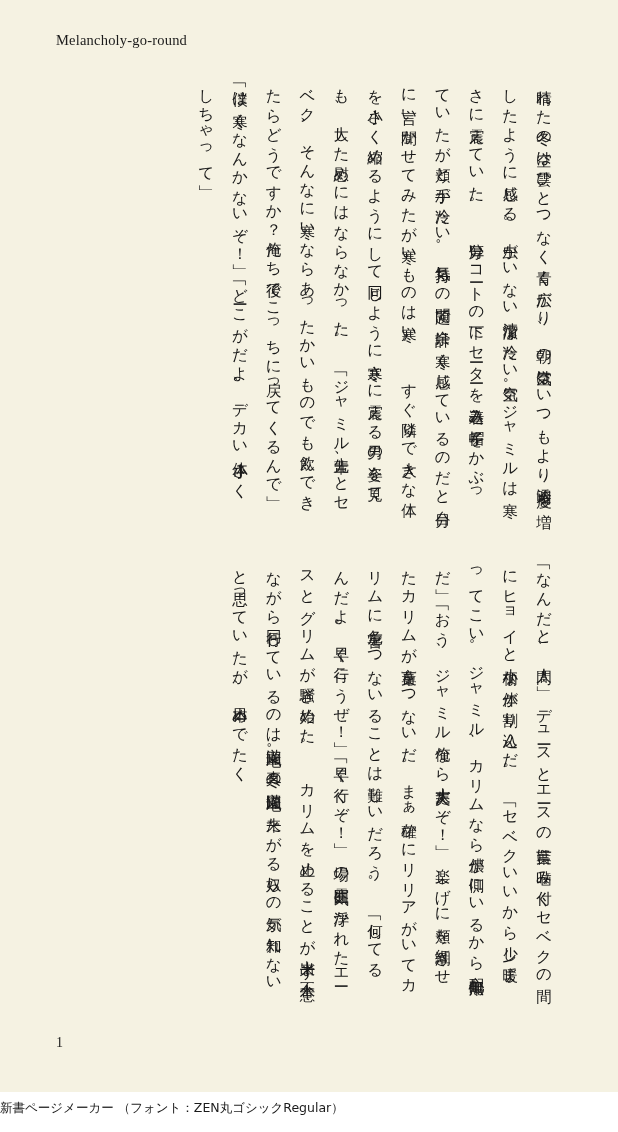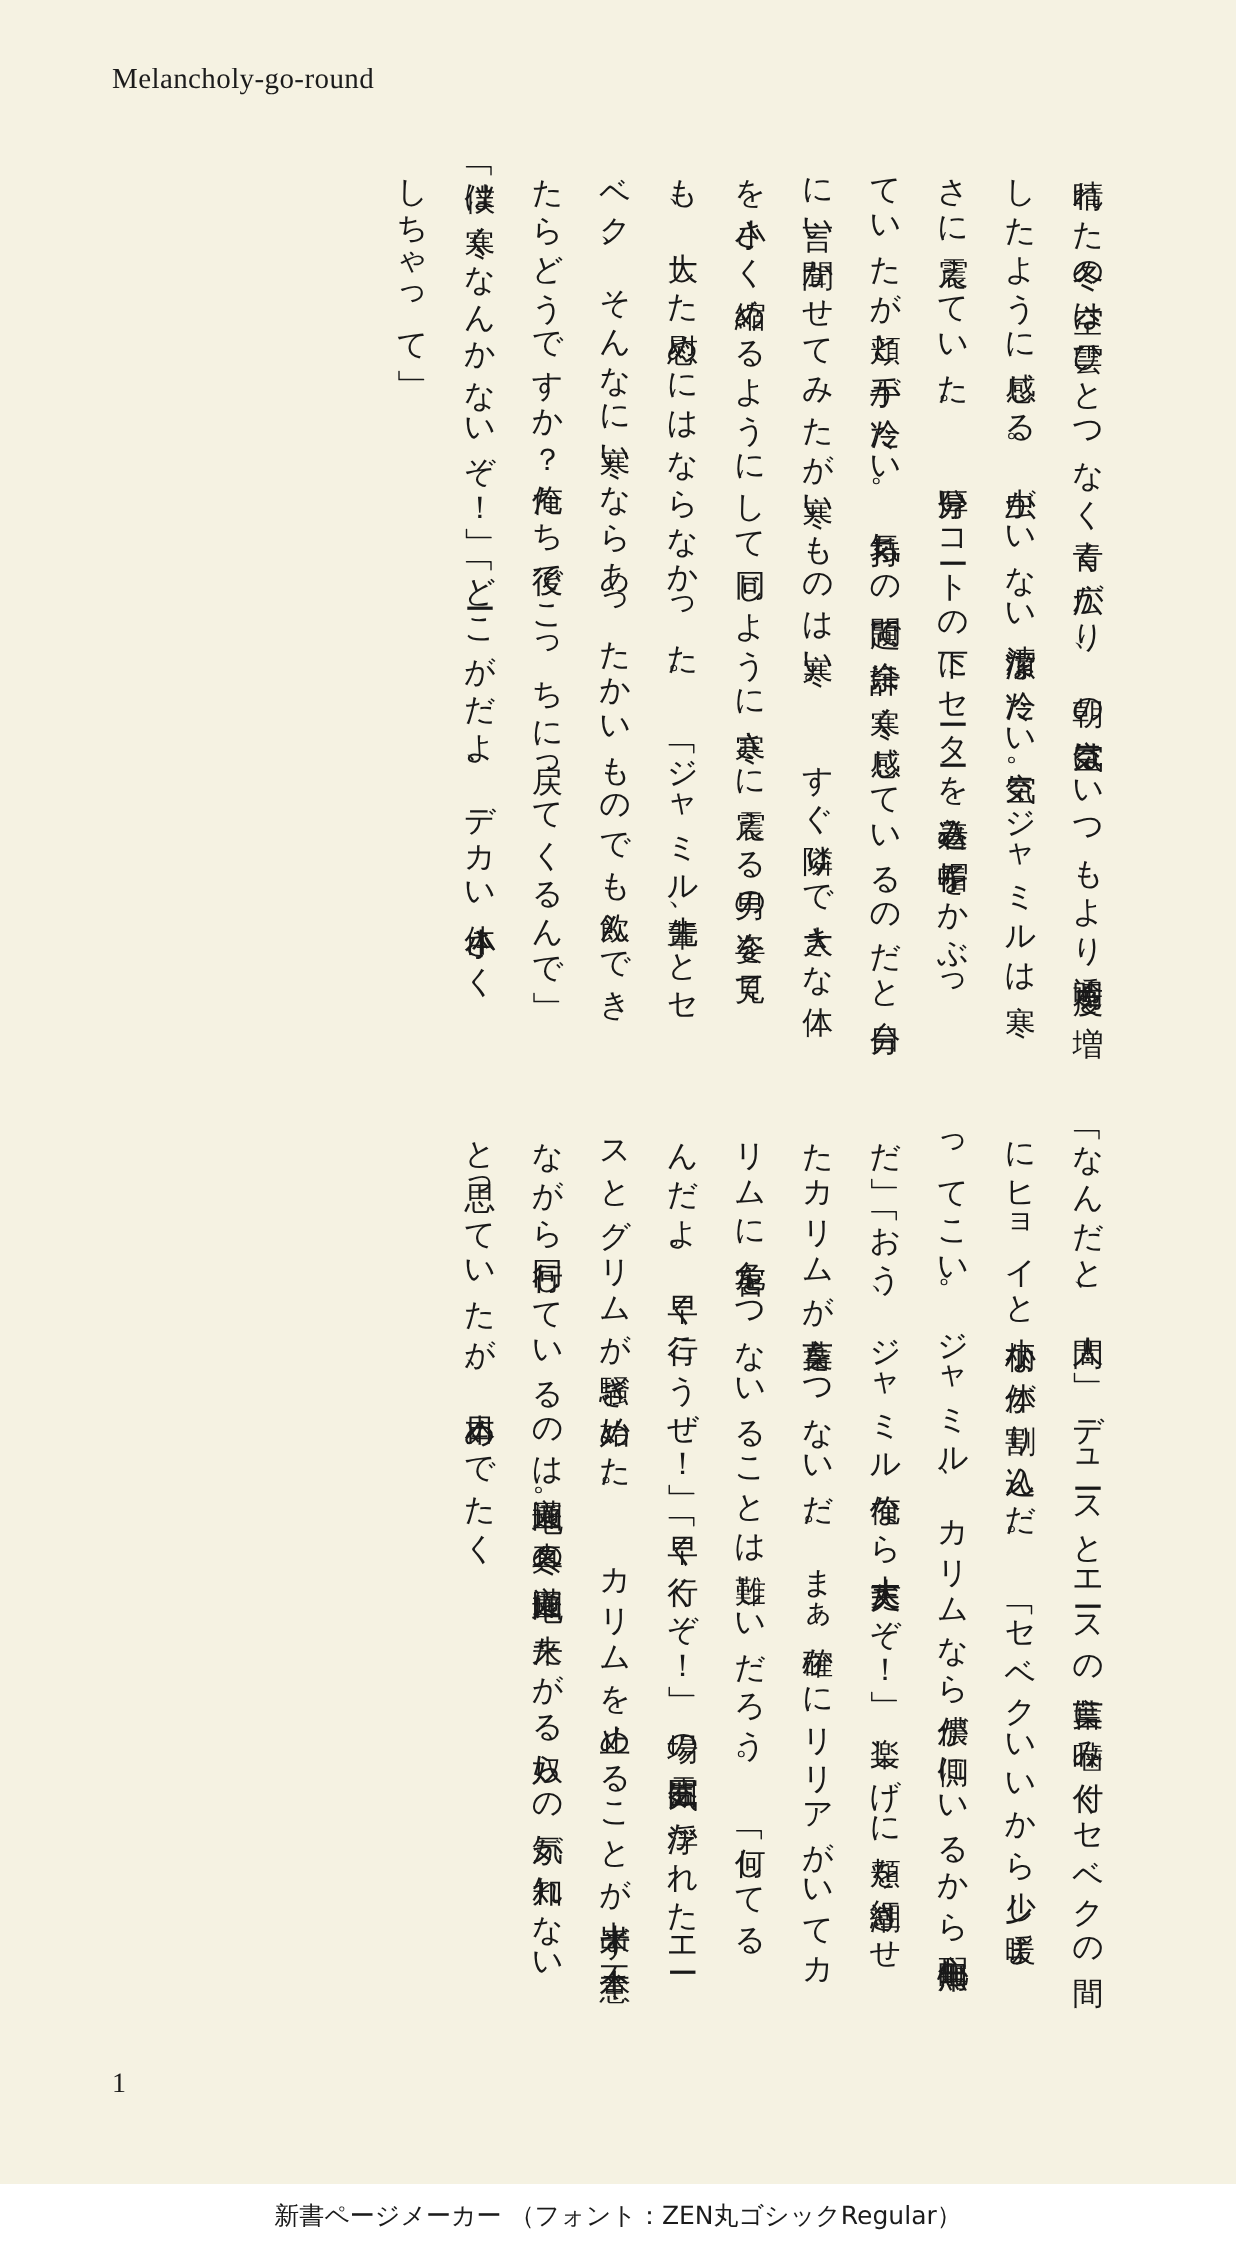--- a/index.html
+++ b/index.html
@@ -78,21 +78,21 @@
     font-family: "Liberation Serif", serif;
     font-size: 14px;
     color: #1b1b1b;
   }
 
   .footer-note {
     position: absolute;
     left: 0;
     top: 1100px;
     width: 618px;
-    text-align: center;
+    text-align: left;
     font-family: "DejaVu Sans", "Liberation Sans", sans-serif;
     font-size: 12.5px;
     color: #1b1b1b;
   }
 </style>
 </head>
 <body>
 
 <div class="page">
   <div class="sheet">

